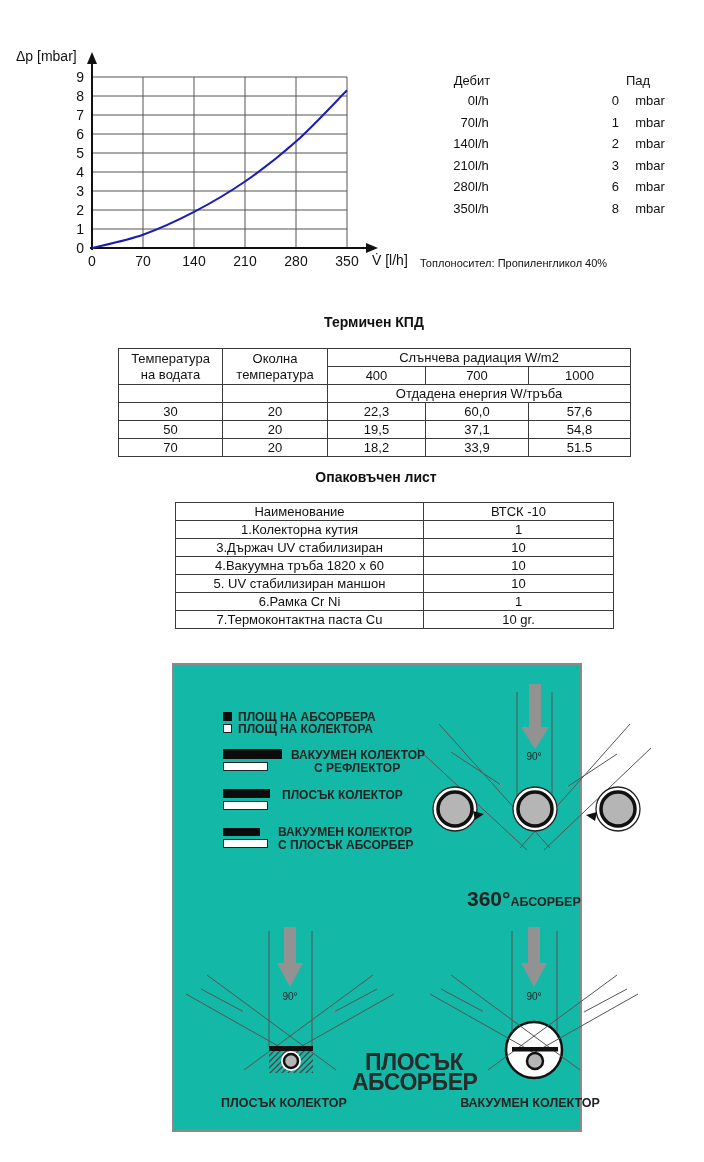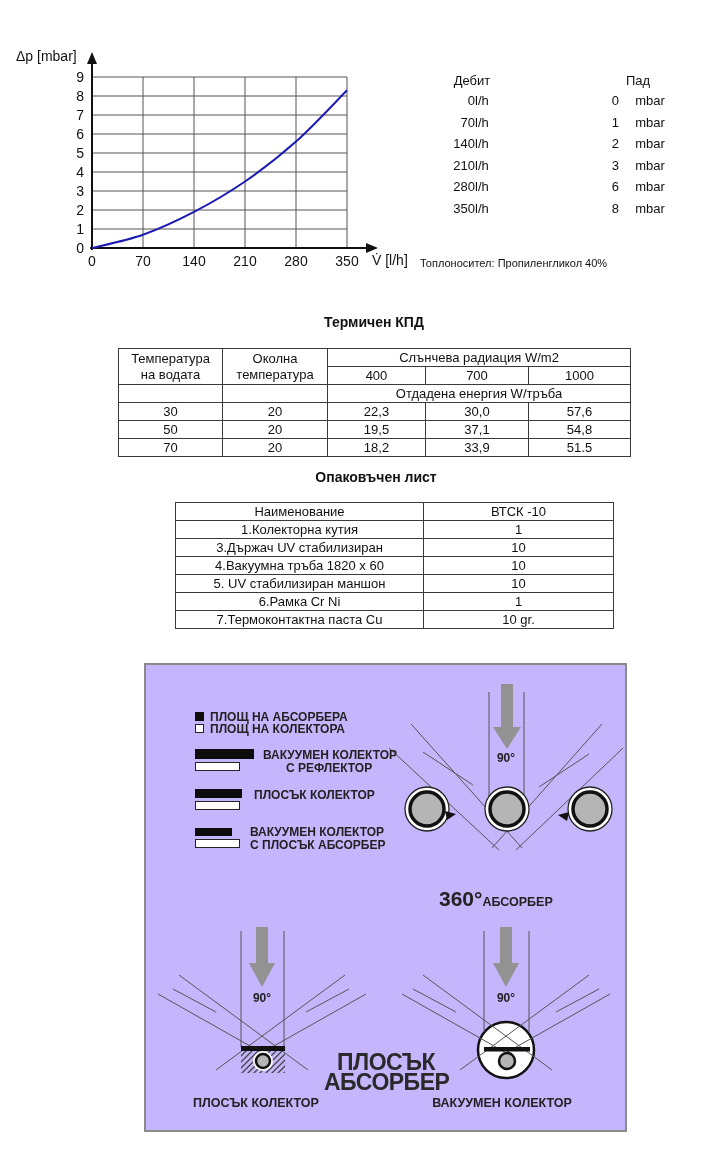--- a/index.html
+++ b/index.html
@@ -19,29 +19,29 @@
   .f-num{width:45px;text-align:right;}
   .f-unit{width:34px;margin-left:0;text-align:left;}
   .d-num{width:110px;text-align:right;}
   .d-unit{width:42px;margin-left:10px;text-align:center;}
   
   .section-title{font-size:14px;font-weight:bold;color:#111;text-align:center;}
   
   table.dtable{border-collapse:collapse;font-size:13px;text-align:center;table-layout:fixed;color:#111;}
   .dtable td{border:1px solid #3a3a3a;padding:0 2px;line-height:16px;height:17px;vertical-align:middle;overflow:hidden;}
   
-  .diagram-box{left:144px;top:663px;width:483px;height:469px;border:2px solid #8a8a8a;box-sizing:border-box;background:#c4b5fd;}
+  .diagram-box{left:172px;top:663px;width:410px;height:469px;border:2px solid #8a8a8a;box-sizing:border-box;background:#14b8a6;}
   .diagram-svg{position:absolute;left:0;top:0;}
   .diagram-svg line{stroke:#555;stroke-width:1;}
   .leg-label{position:absolute;font-size:12px;font-weight:600;color:#222;white-space:nowrap;}
   .leg-sq{position:absolute;width:9px;height:9px;}
   .leg-bar{position:absolute;}
   .black-fill{background:#0c0c0c;}
   .white-fill{background:#fff;border:1px solid #222;box-sizing:border-box;}
-  .angle-label{position:absolute;width:40px;text-align:center;font-size:12px;font-weight:700;color:#222;}
+  .angle-label{position:absolute;width:40px;text-align:center;font-size:10px;font-weight:400;color:#222;}
   .big360{font-size:21px;font-weight:700;color:#222;}
   .abs360{font-size:12.5px;font-weight:700;color:#222;}
   .flat-absorber-text{position:absolute;left:178px;top:387px;width:124px;text-align:center;
        font-size:23px;line-height:20px;font-weight:700;color:#2a2a2a;letter-spacing:-0.5px;}
   .diagram-caption{position:absolute;font-size:12.5px;font-weight:600;color:#222;text-align:center;white-space:nowrap;}
 </style>
 </head>
 <body>
 
 <div class="page">
@@ -164,21 +164,21 @@
     </tr>
     <tr>
       <td></td>
       <td></td>
       <td colspan="3">Отдадена енергия W/тръба</td>
     </tr>
     <tr>
       <td>30</td>
       <td>20</td>
       <td>22,3</td>
-      <td>30,0</td>
+      <td>60,0</td>
       <td>57,6</td>
     </tr>
     <tr>
       <td>50</td>
       <td>20</td>
       <td>19,5</td>
       <td>37,1</td>
       <td>54,8</td>
     </tr>
     <tr>

